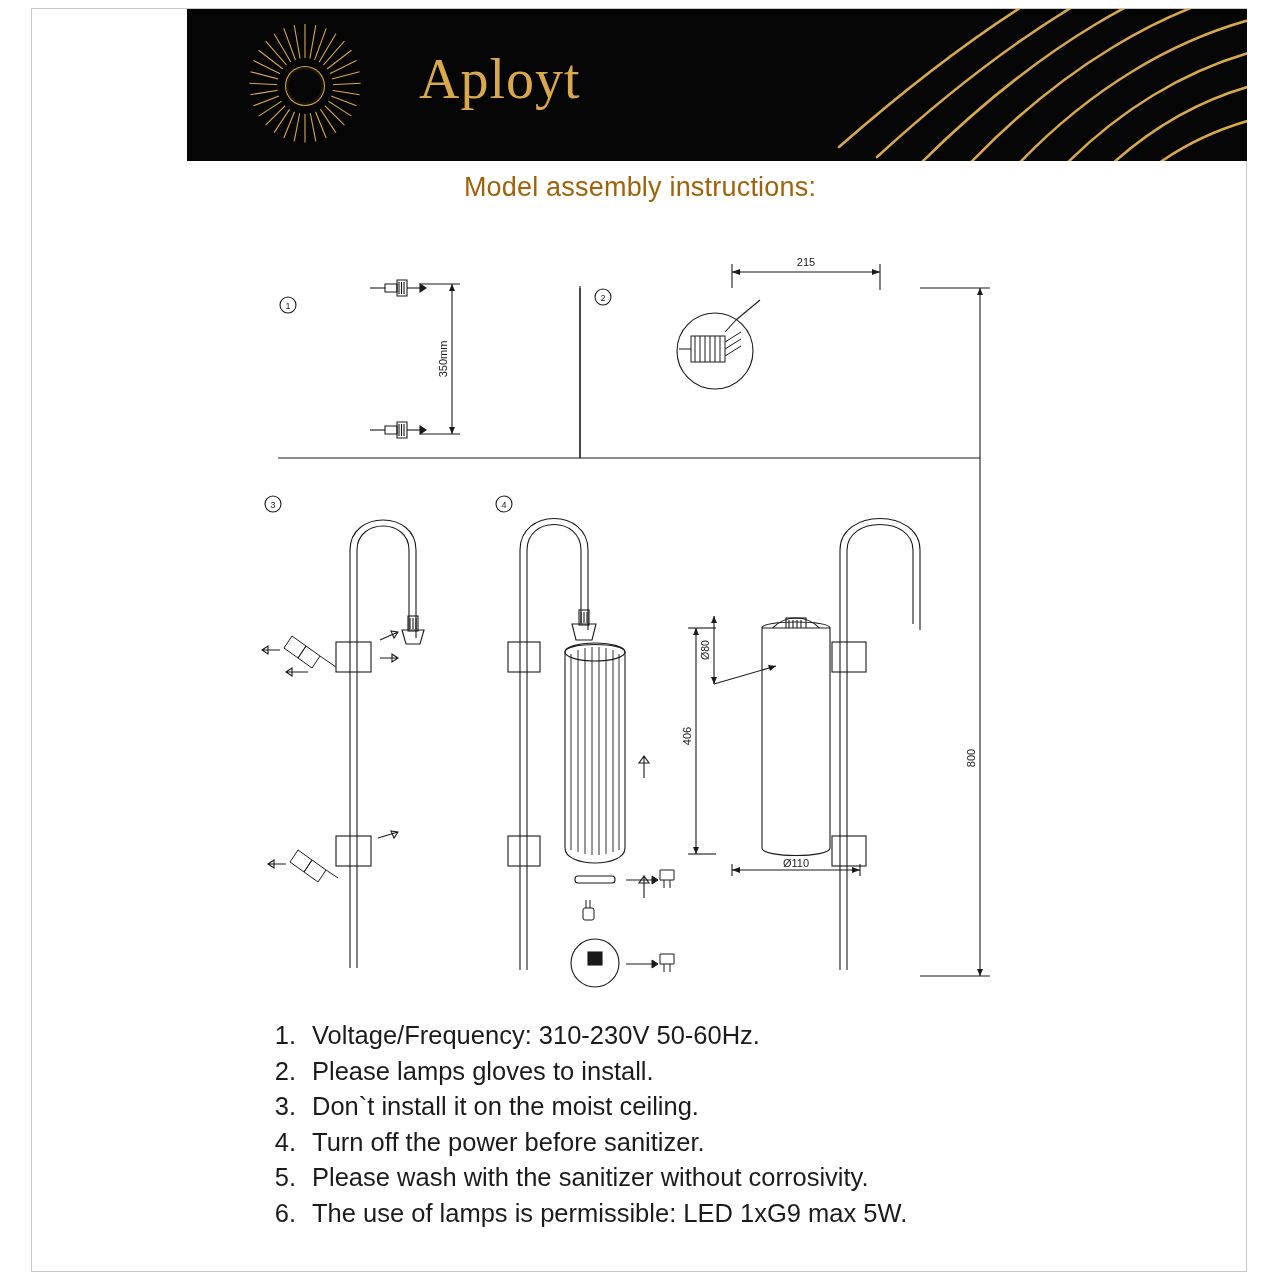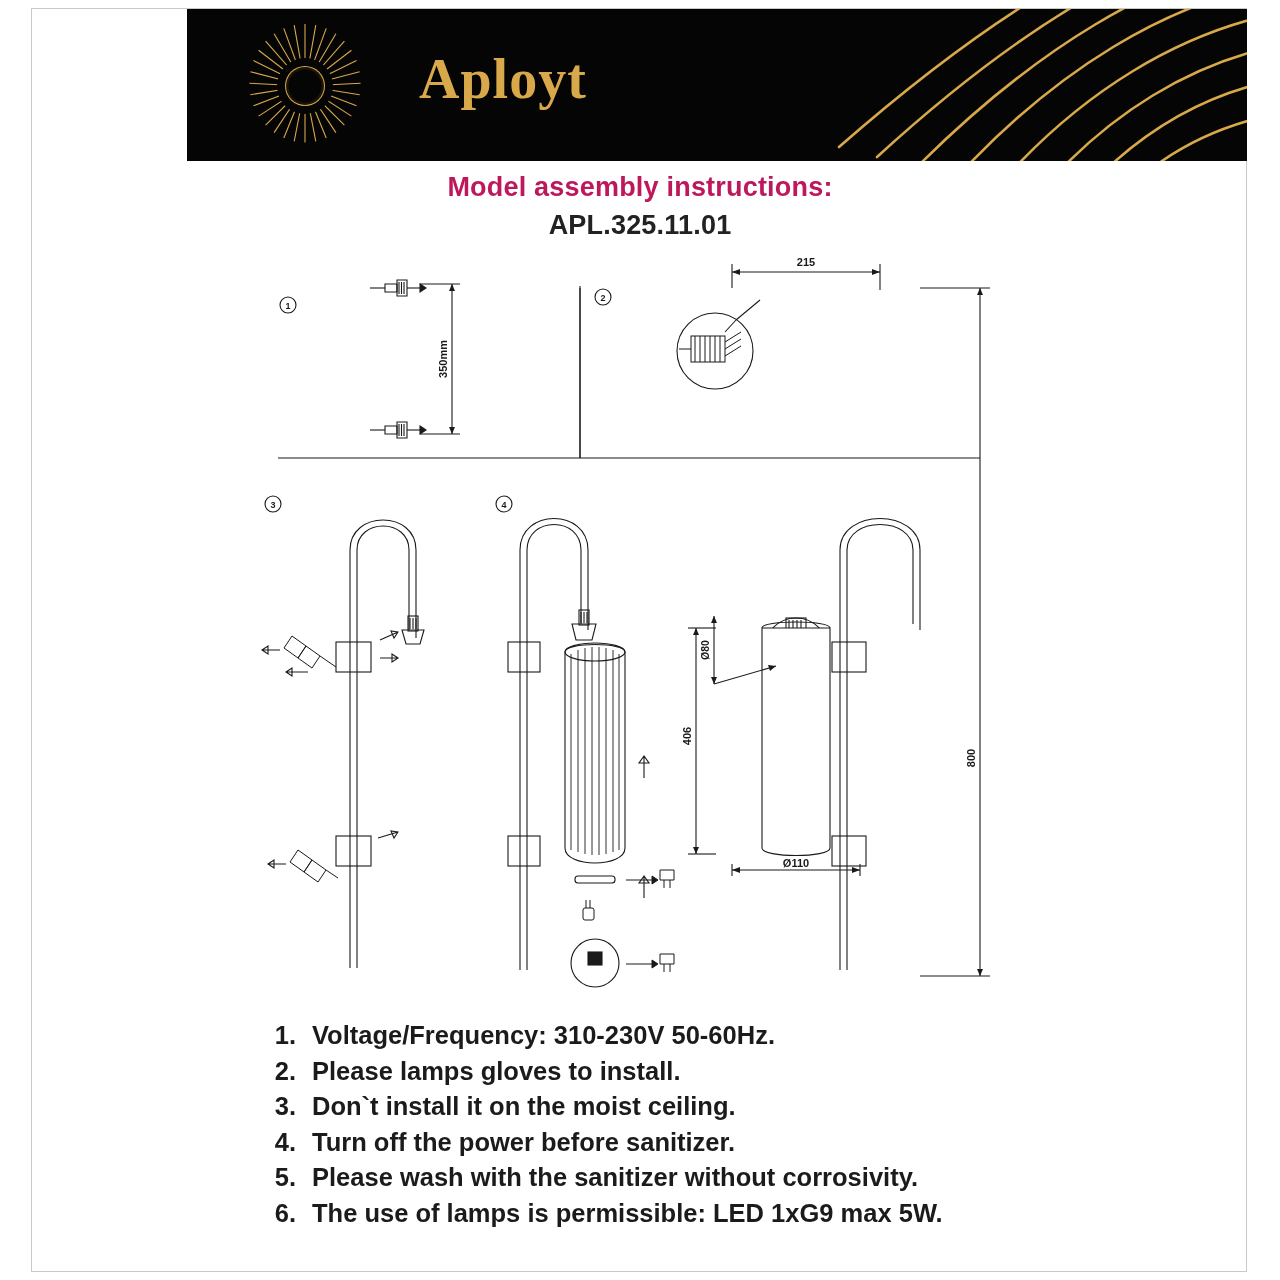--- a/index.html
+++ b/index.html
@@ -13,21 +13,20 @@
     font-family: "Liberation Sans", sans-serif;
     color: #1a1a1a;
     position: relative;
     overflow: hidden;
   }
   .page {
     position: absolute;
     left: 0; top: 0;
     width: 1140px;
     height: 1280px;
-    font-weight: bold;
   }
   
   .frame {
     position: absolute;
     left: 31px; top: 8px;
     width: 1216px;
     height: 1264px;
     border: 1px solid #c9c9c9;
     box-sizing: border-box;
   }
@@ -63,21 +62,21 @@
 
   
   .title-block {
     position: absolute;
     left: 0; top: 172px;
     width: 1280px;
     text-align: center;
   }
   .title-line1 {
     font-size: 27px;
-    color: #be185d;
+    color: #a16207;
     letter-spacing: 0.2px;
   }
   .title-line2 {
     font-size: 27px;
     color: #222;
     margin-top: 7px;
     letter-spacing: 0.2px;
   }
 
   
@@ -173,21 +172,20 @@
         <path d="M514 156 C 424 174, 342 224, 274 302"></path>
         <path d="M515 190 C 436 204, 368 246, 312 308"></path>
         <path d="M515 224 C 448 236, 392 266, 348 312"></path>
         <path d="M514 14 C 370 34, 232 118, 72 258"></path>
       </g>
     </svg>
   </div>
 
   <div class="title-block">
     <div class="title-line1">Model assembly instructions:</div>
-    <div class="title-line2">APL.325.11.01</div>
   </div>
 
   <div class="diagram">
     <svg width="820" height="740" viewBox="0 0 820 740">
       <g stroke="#1a1a1a" fill="none" stroke-width="1.1">
 
         <line x1="58" y1="200" x2="760" y2="200"></line>
         <line x1="360" y1="30" x2="360" y2="200" stroke-width="1.1"></line>
         <line x1="360" y1="200" x2="360" y2="200"></line>
         <line x1="360" y1="30" x2="360" y2="30"></line>

